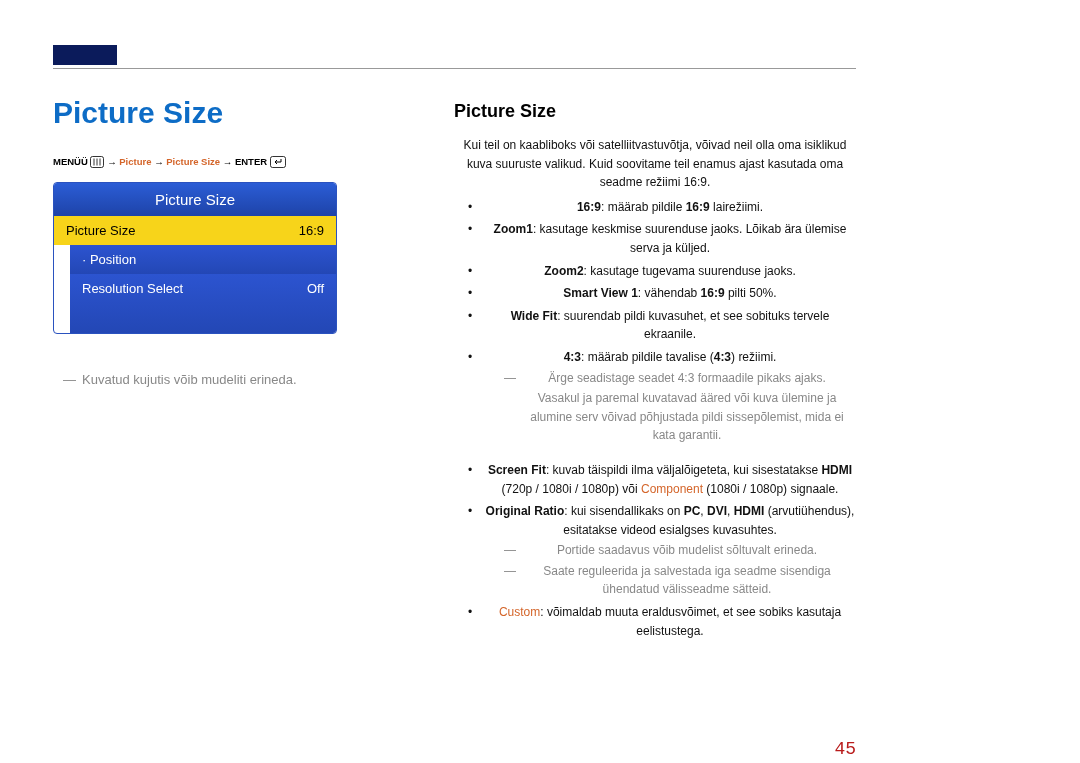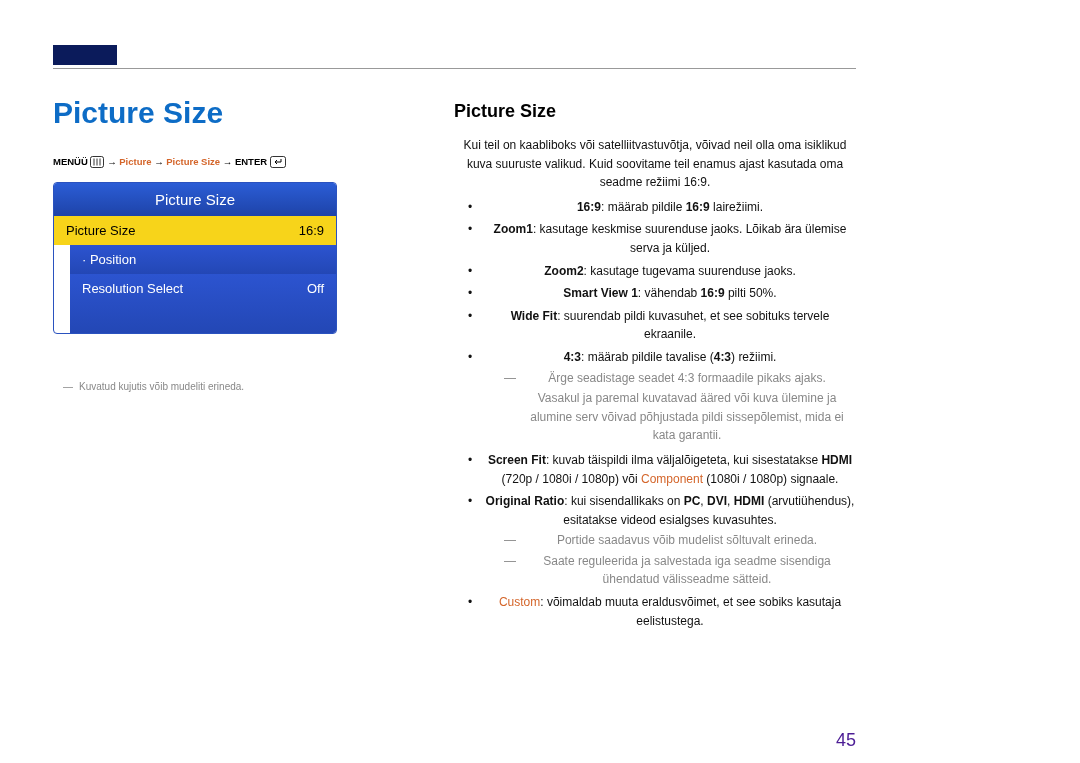--- a/index.html
+++ b/index.html
@@ -90,23 +90,23 @@
   }
   .osd-row.blue {
     background: linear-gradient(#2c54d0, #2347b5);
     margin-left: 16px;
   }
   .osd-row.blue.last { padding-bottom: 37px; }
   .osd-row .dot::before { content: "·  "; }
 
   .note-under {
     position: absolute;
-    top: 381px;
+    top: 372px;
     left: 63px;
-    font-size: 10px;
+    font-size: 13px;
     color: #888;
   }
   .dash-line::before {
     content: "―";
     margin-right: 6px;
     color: #888;
   }
 
   
   .rightcol {
@@ -153,31 +153,32 @@
     padding-left: 14px;
   }
   .rightcol .sub-gray::before {
     content: "―";
     position: absolute;
     left: 0;
     color: #888;
   }
   .rightcol .sub-body {
     color: #888;
-    margin: 1px 0 6px 34px;
+    margin: 1px 0 16px 34px;
   }
   .rightcol b { font-weight: 700; }
   .rightcol .acc { color: #d4652a; font-weight: 400; }
 
   .pagenum {
     position: absolute;
-    bottom: 12px;
+    bottom: 4px;
     right: 40px;
     font-size: 18px;
-    color: #4c1d95;
+    color: #b91c1c;
+    font-family: Liberation Mono, monospace;
   }
 </style>
 </head>
 <body>
 
 <div class="page">
 
   <div class="header-bar"></div>
   <div class="header-rule"></div>
 

